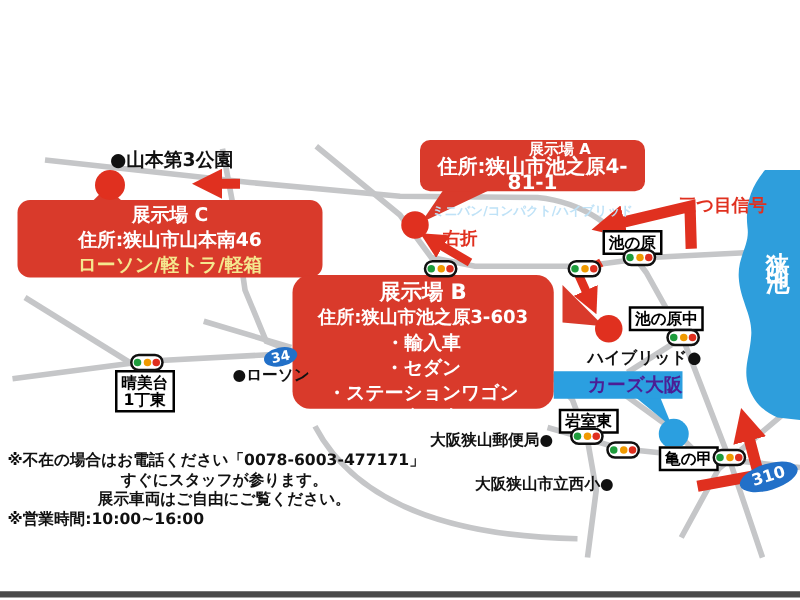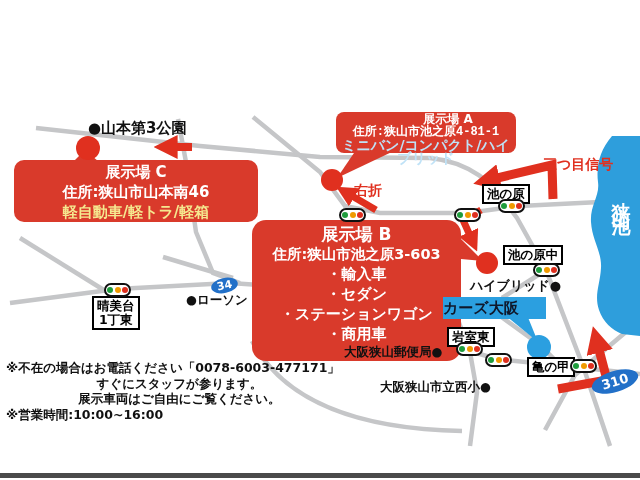--- a/index.html
+++ b/index.html
@@ -10,32 +10,32 @@
           display:flex;align-items:center;justify-content:space-between;padding:0 10px;box-sizing:border-box;}
   #header .title{color:#ffffff;font-weight:bold;font-size:25px;letter-spacing:0px;white-space:nowrap;
                  text-shadow:0 1px 0 rgba(0,0,0,0.08);}
   
   #maplayer{position:absolute;left:0;top:0;width:640px;height:480px;}
   
   .callout{position:absolute;background:#D93A2B;border-radius:10px;color:#ffffff;text-align:center;
            font-weight:bold;box-sizing:border-box;}
   #box-a{left:336px;top:112px;width:180px;height:41px;padding-top:1px;border-radius:8px;}
   #box-a .l1{font-size:12px;line-height:13px;padding-left:44px;}
-  #box-a .l2{font-size:12px;line-height:13px;font-family:Liberation Mono, monospace;}
-  #box-a .l3{font-size:14px;line-height:13px;color:#BFE2F7;}
+  #box-a .l2{font-size:16px;line-height:13px;}
+  #box-a .l3{font-size:10px;line-height:13px;color:#BFE2F7;margin-top:11px;}
   #box-c{left:14px;top:160px;width:244px;height:62px;padding-top:2px;}
   #box-c .l1,#box-c .l2{font-size:15px;line-height:20px;}
   #box-c .l3{font-size:15px;line-height:20px;color:#F5E88F;}
-  #box-b{left:252px;top:220px;width:209px;height:141px;padding-top:3px;border-radius:14px;}
+  #box-b{left:234px;top:220px;width:209px;height:107px;padding-top:3px;border-radius:14px;}
   #box-b .l1{font-size:17px;line-height:22px;}
   #box-b .l2{font-size:14.5px;line-height:19px;}
   #box-b .veh{font-size:15px;line-height:20px;}
   
-  #dealer{position:absolute;left:443px;top:297px;width:103px;height:22px;background:#2B9FE0;color:#0f172a;
-          font-weight:bold;font-size:15px;line-height:22px;text-align:left;white-space:nowrap;}
+  #dealer{position:absolute;left:443px;top:297px;width:103px;height:22px;background:#2B9FE0;color:#4c1d95;
+          font-weight:bold;font-size:15px;line-height:22px;text-align:right;white-space:nowrap;}
   
   .mbox{position:absolute;background:#ffffff;border:2px solid #000;color:#000;font-weight:bold;
         font-size:12.5px;line-height:14px;padding:1px 3px;white-space:nowrap;text-align:center;}
   
   .mlabel{position:absolute;color:#111;font-weight:bold;white-space:nowrap;}
   .rlabel{position:absolute;color:#E0301F;font-weight:bold;white-space:nowrap;}
   
   #lake-name{position:absolute;left:609px;top:186px;color:#ffffff;font-weight:bold;font-size:19px;
              writing-mode:vertical-rl;letter-spacing:7px;}
   
@@ -105,21 +105,21 @@
 
   <div id="box-a" class="callout">
     <div class="l1">展示場 A</div>
     <div class="l2">住所:狭山市池之原4-81-1</div>
     <div class="l3">ミニバン/コンパクト/ハイブリッド</div>
   </div>
 
   <div id="box-c" class="callout">
     <div class="l1">展示場 C</div>
     <div class="l2">住所:狭山市山本南46</div>
-    <div class="l3">軽自動車/軽トラ/軽箱</div>
+    <div class="l3">ローソン/軽トラ/軽箱</div>
   </div>
 
   <div id="box-b" class="callout">
     <div class="l1">展示場 B</div>
     <div class="l2">住所:狭山市池之原3-603</div>
     <div class="veh">・輸入車</div>
     <div class="veh">・セダン</div>
     <div class="veh">・ステーションワゴン</div>
     <div class="veh">・商用車</div>
   </div>

